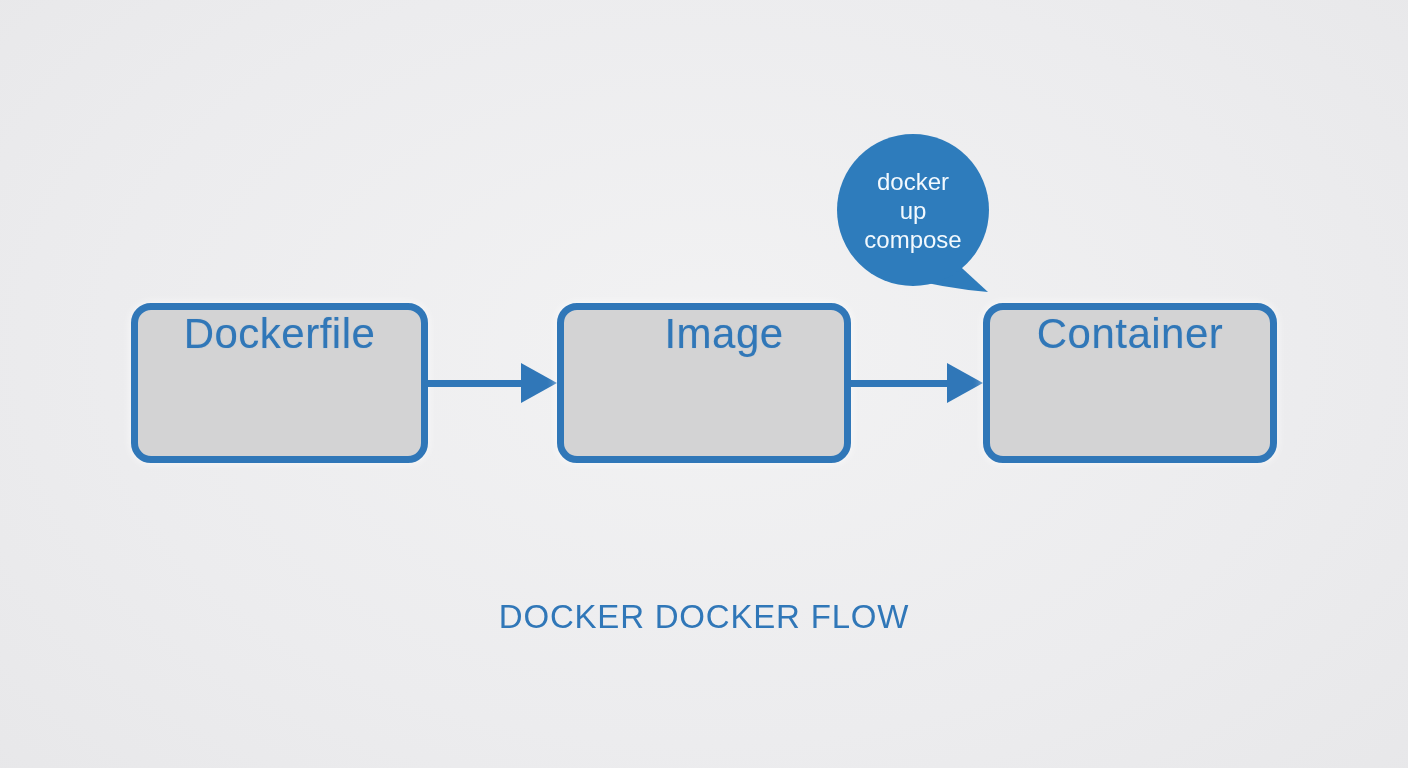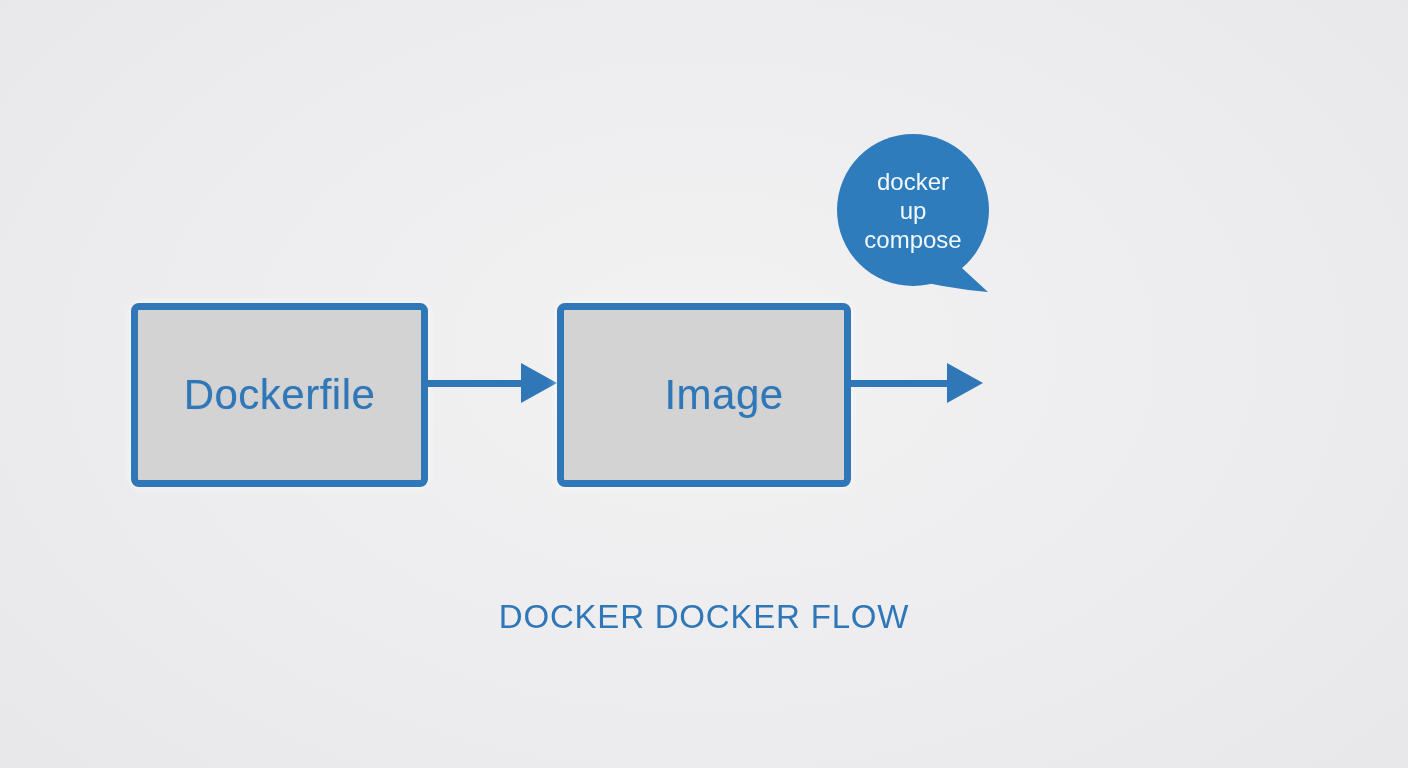--- a/index.html
+++ b/index.html
@@ -18,26 +18,25 @@
   .canvas {
     position: relative;
     width: 1408px;
     height: 768px;
     background: radial-gradient(ellipse 1000px 650px at 50% 46%, #f2f2f3 0%, #ececee 60%, #e7e7e9 100%);
     overflow: hidden;
   }
   .node {
     position: absolute;
     top: 303px;
-    height: 184px;
+    height: 160px;
     background: var(--node-fill);
     border: 7px solid var(--accent);
-    border-radius: 8px;
+    border-radius: 20px;
     display: flex;
-    align-items: center;
     justify-content: center;
     box-shadow: 0 0 10px rgba(255,255,255,0.75);
   }
   .node-label {
     color: var(--accent);
     font-size: 42px;
     font-weight: 400;
     letter-spacing: 0.5px;
     white-space: nowrap;
     text-shadow: 0 0 1px rgba(48,119,184,0.35);
@@ -113,20 +112,23 @@
 
   <div class="node" id="node-image">
     <span class="node-label">Image</span>
   </div>
 
   <div class="arrow" id="arrow-2">
     <div class="arrow-line"></div>
     <div class="arrow-head"></div>
   </div>
 
+  <div class="node" id="node-container">
+    <span class="node-label">Container</span>
+  </div>
 
   <div class="bubble">
     <svg width="165" height="170" viewBox="0 0 165 170">
       <path d="M 108 118 L 158 164 Q 112 160 68 148 Z" fill="currentColor"></path>
       <circle cx="83" cy="82" r="76" fill="currentColor"></circle>
     </svg>
     <div class="bubble-text">
       <span>docker</span>
       <span>up</span>
       <span>compose</span>

